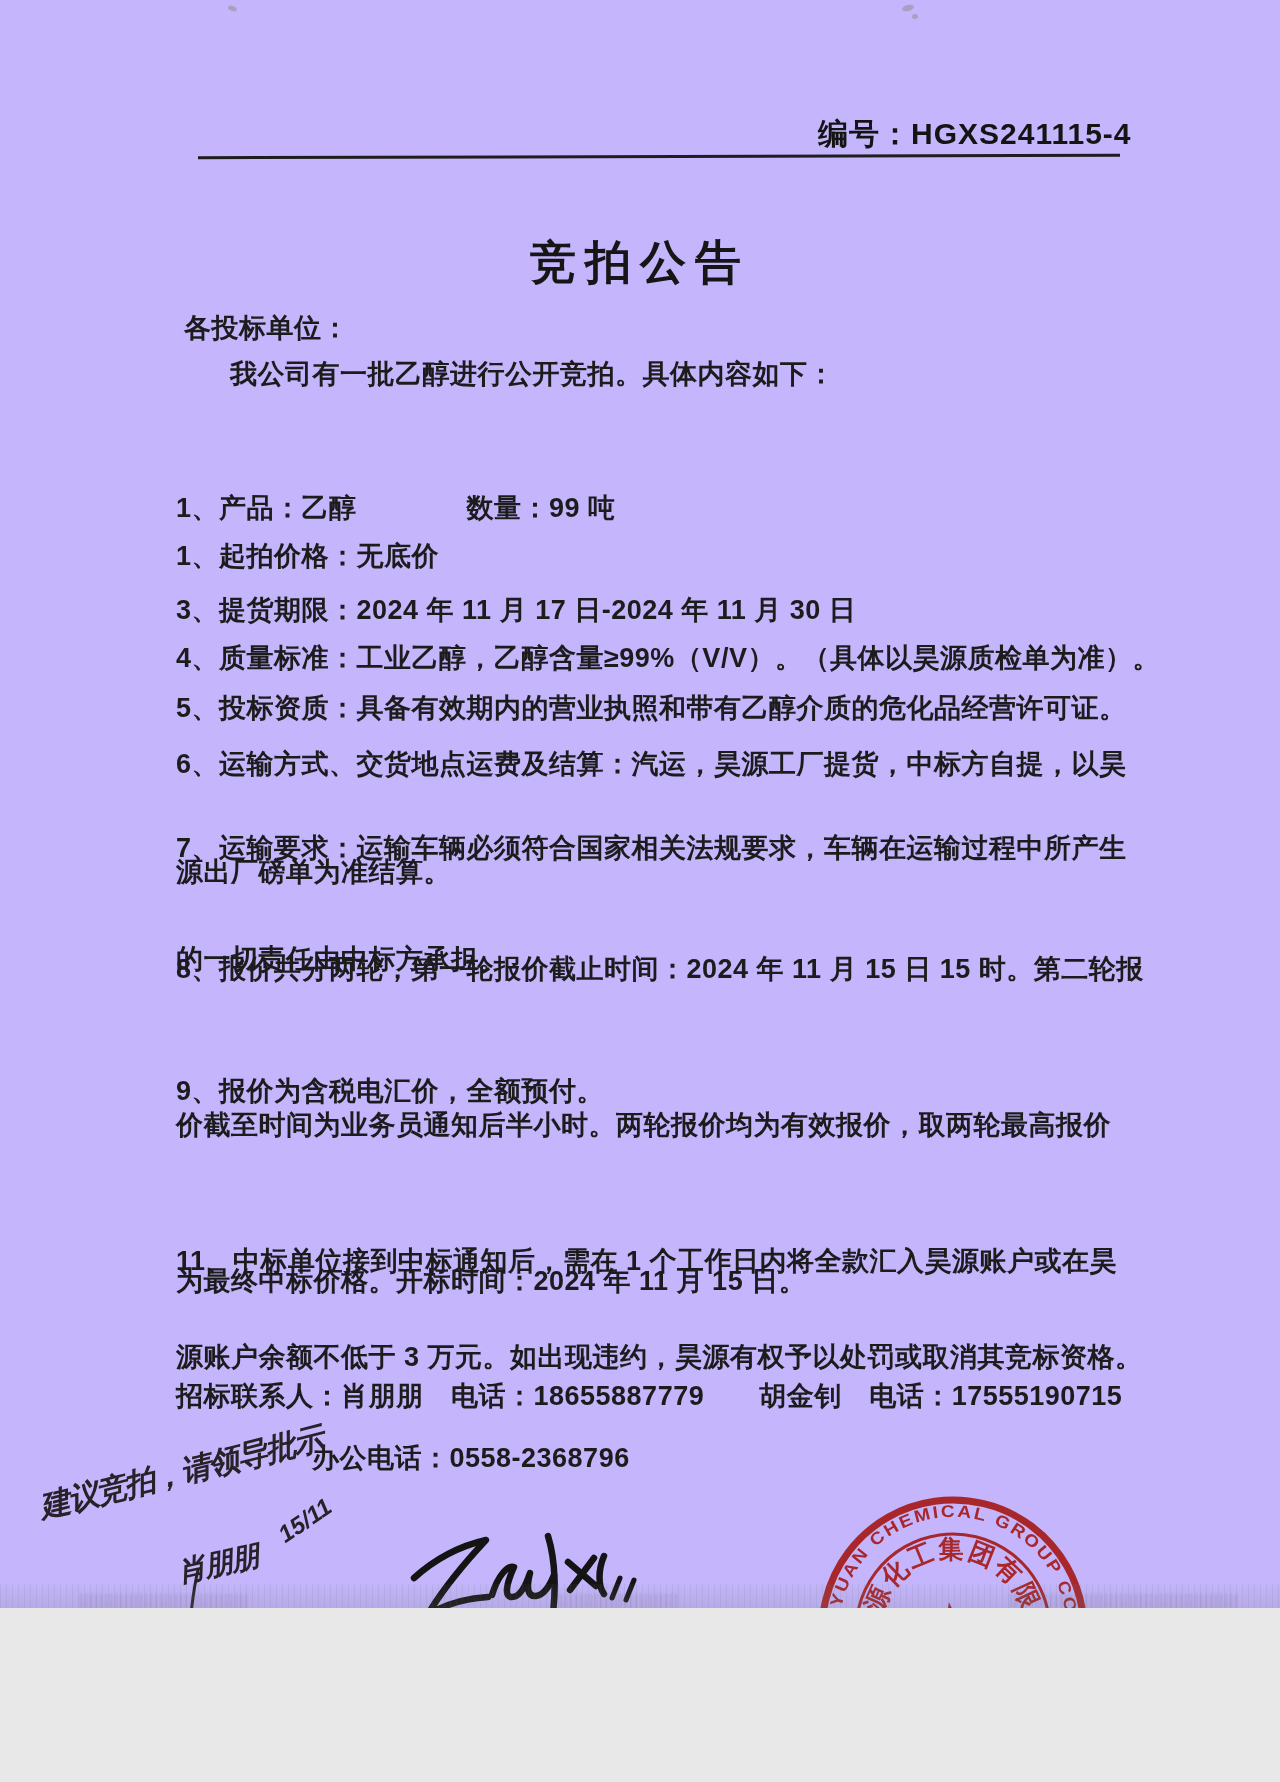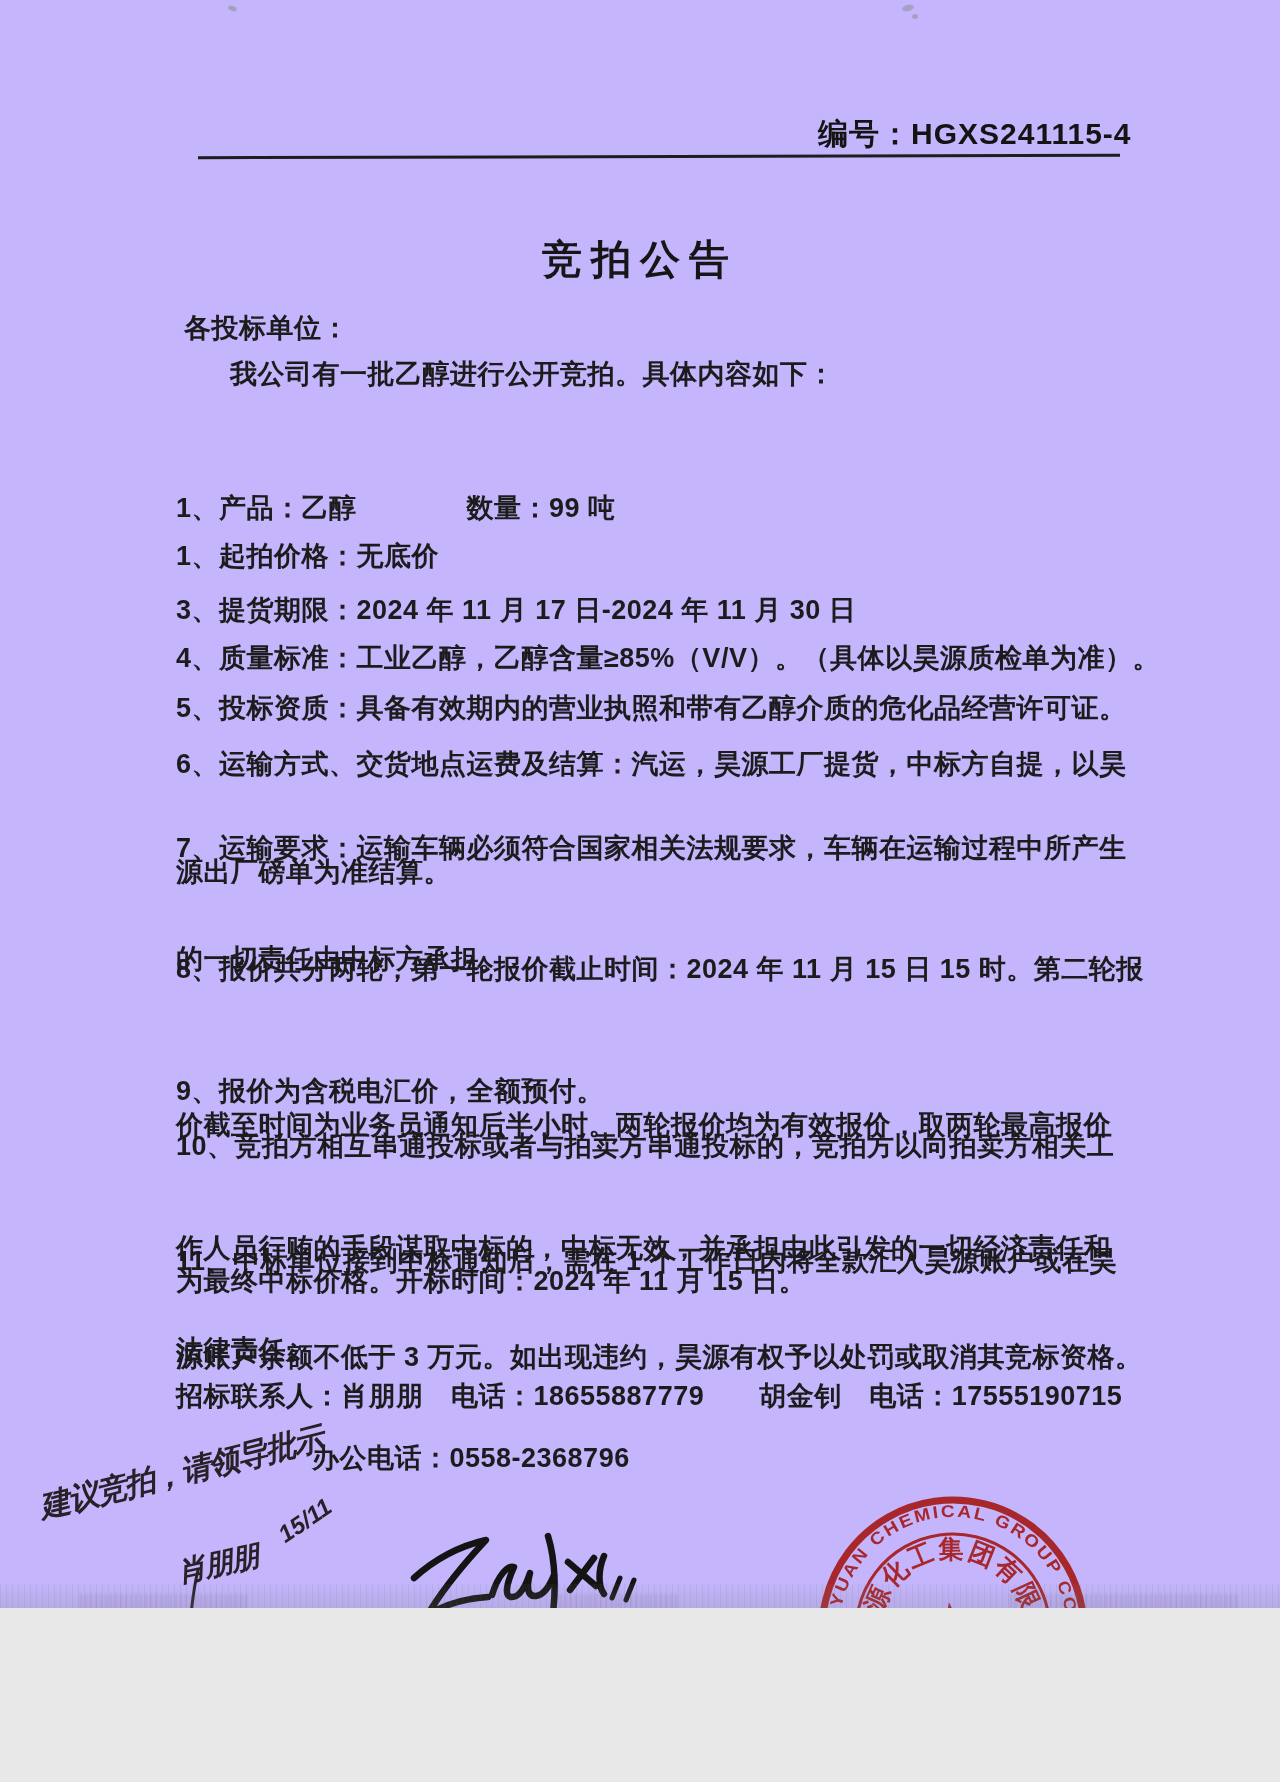--- a/index.html
+++ b/index.html
@@ -12,21 +12,21 @@
   .serial{
     top:114px;left:818px;font-size:30px;font-weight:700;
     letter-spacing:1px;white-space:pre;color:#141414;
   }
   .rule{
     top:155px;left:198px;width:922px;height:3px;background:#1d1d1d;
     transform:rotate(-0.15deg);
   }
   .title{
     top:232px;left:0;width:100%;text-align:center;
-    font-size:40px;font-weight:700;letter-spacing:9px;color:#161616;
+    font-size:46px;font-weight:700;letter-spacing:9px;color:#161616;
   }
   .addressee{top:310px;left:176px;margin-left:8px;}
   .intro{top:356px;left:230px;}
   .bodyline{
     font-size:27px;font-weight:700;white-space:pre;color:#1c1c1c;
     letter-spacing:0.5px;
   }
   .item{position:absolute;left:176px;}
   .item .ln{display:block;}
   .contacts{top:1378px;left:176px;}
@@ -69,45 +69,40 @@
   <div class="item bodyline" style="top:423px;line-height:34px;">
     <span class="ln">1、产品：乙醇　　　　数量：99 吨</span>
   </div>
   <div class="item bodyline" style="top:471px;line-height:34px;">
     <span class="ln">1、起拍价格：无底价</span>
   </div>
   <div class="item bodyline" style="top:525px;line-height:34px;text-align:center;">
     <span class="ln">3、提货期限：2024 年 11 月 17 日-2024 年 11 月 30 日</span>
   </div>
   <div class="item bodyline" style="top:573px;line-height:34px;">
-    <span class="ln">4、质量标准：工业乙醇，乙醇含量≥85%（V/V）。（具体以昊源质检单为准）。</span>
+    <span class="ln">4、质量标准：工业乙醇，乙醇含量≥99%（V/V）。（具体以昊源质检单为准）。</span>
   </div>
   <div class="item bodyline" style="top:623px;line-height:34px;">
     <span class="ln">5、投标资质：具备有效期内的营业执照和带有乙醇介质的危化品经营许可证。</span>
   </div>
   <div class="item bodyline" style="top:674px;line-height:36px;">
     <span class="ln">6、运输方式、交货地点运费及结算：汽运，昊源工厂提货，中标方自提，以昊</span>
     <span class="ln">源出厂磅单为准结算。</span>
   </div>
   <div class="item bodyline" style="top:756px;line-height:37px;">
     <span class="ln">7、运输要求：运输车辆必须符合国家相关法规要求，车辆在运输过程中所产生</span>
     <span class="ln">的一切责任由中标方承担。</span>
   </div>
   <div class="item bodyline" style="top:839px;line-height:52px;">
     <span class="ln">8、报价共分两轮，第一轮报价截止时间：2024 年 11 月 15 日 15 时。第二轮报</span>
     <span class="ln">价截至时间为业务员通知后半小时。两轮报价均为有效报价，取两轮最高报价</span>
     <span class="ln">为最终中标价格。开标时间：2024 年 11 月 15 日。</span>
   </div>
   <div class="item bodyline" style="top:1006px;line-height:34px;">
     <span class="ln">9、报价为含税电汇价，全额预付。</span>
-  </div>
-  <div class="item bodyline" style="top:1061px;line-height:34px;">
-    <span class="ln">10、竞拍方相互串通投标或者与拍卖方串通投标的，竞拍方以向拍卖方相关工</span>
-    <span class="ln">作人员行贿的手段谋取中标的，中标无效，并承担由此引发的一切经济责任和</span>
-    <span class="ln">法律责任。</span>
   </div>
   <div class="item bodyline" style="top:1181px;line-height:32px;">
     <span class="ln">11、中标单位接到中标通知后，需在 1 个工作日内将全款汇入昊源账户或在昊</span>
     <span class="ln">源账户余额不低于 3 万元。如出现违约，昊源有权予以处罚或取消其竞标资格。</span>
   </div>
 
   <div class="abs bodyline contacts">招标联系人：肖朋朋　电话：18655887779　　胡金钊　电话：17555190715</div>
   <div class="abs bodyline office">办公电话：0558-2368796</div>
 
   <svg class="abs hw-svg" width="380" height="210" viewBox="0 0 380 210">

